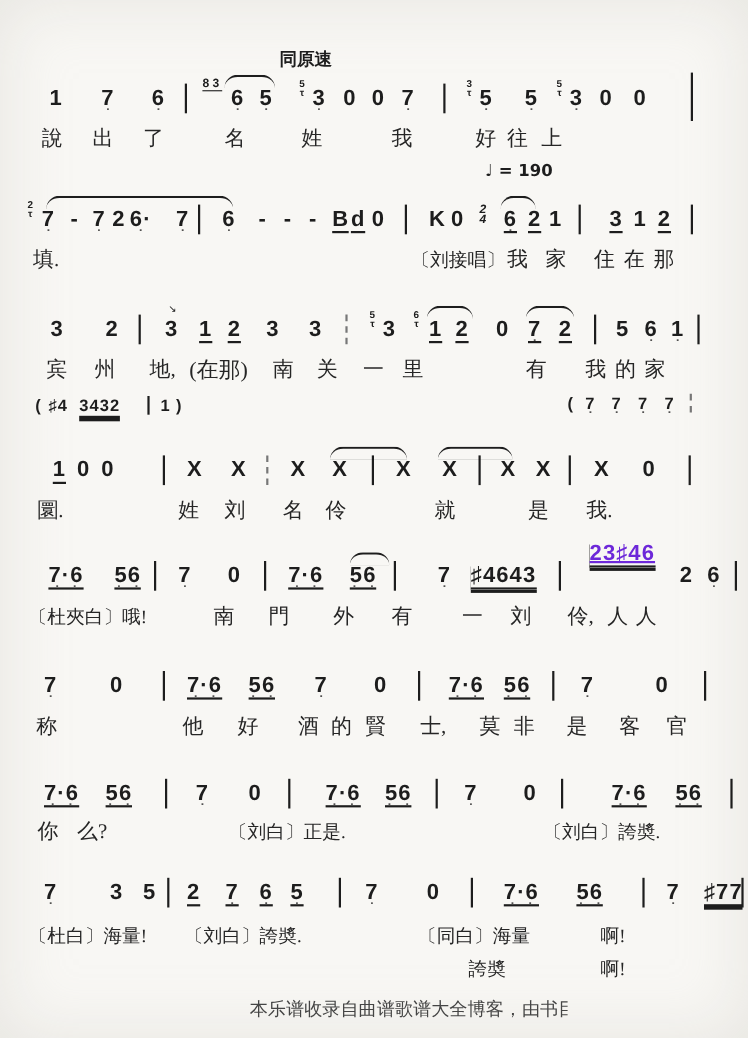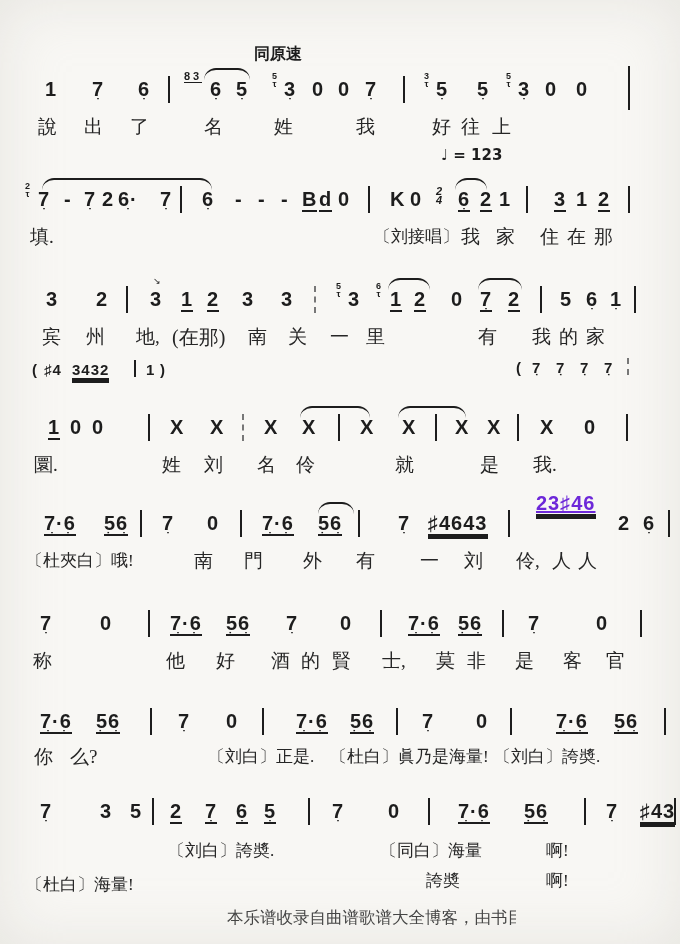--- a/index.html
+++ b/index.html
@@ -271,41 +271,40 @@
     <span class="bar" style="left: 396px; top: 708px;"></span>
     <span class="note" style="left: 422px; top: 710px; color: rgb(29, 29, 29);">7<span class="dots">˙</span></span>
     <span class="note" style="left: 476px; top: 710px; color: rgb(29, 29, 29);">0</span>
     <span class="bar" style="left: 510px; top: 708px;"></span>
     <span class="note u1" style="left: 556px; top: 710px; color: rgb(29, 29, 29);">7·6<span class="dots">˙ ˙</span></span>
     <span class="note u1" style="left: 614px; top: 710px; color: rgb(29, 29, 29);">56<span class="dots">˙ ˙</span></span>
     <span class="bar" style="left: 664px; top: 708px;"></span>
     <span class="lyr" style="left: 34px; top: 746px;">你</span>
     <span class="lyr" style="left: 70px; top: 746px;">么?</span>
     <span class="lyr sp" style="left: 208px; top: 746px;">〔刘白〕正是.</span>
-    <span class="lyr sp" style="left: 330px; top: 746px;">〔杜白〕眞乃是海量!</span>
     <span class="lyr sp" style="left: 494px; top: 746px;">〔刘白〕誇奬.</span>
     <span class="note" style="left: 40px; top: 800px; color: rgb(29, 29, 29);">7<span class="dots">˙</span></span>
     <span class="note" style="left: 100px; top: 800px; color: rgb(29, 29, 29);">3</span>
     <span class="note" style="left: 130px; top: 800px; color: rgb(29, 29, 29);">5</span>
     <span class="bar" style="left: 152px; top: 798px;"></span>
     <span class="note u1" style="left: 170px; top: 800px; color: rgb(29, 29, 29);">2</span>
     <span class="note u1" style="left: 205px; top: 800px; color: rgb(29, 29, 29);">7<span class="dots">˙</span></span>
     <span class="note u1" style="left: 236px; top: 800px; color: rgb(29, 29, 29);">6<span class="dots">˙</span></span>
     <span class="note u1" style="left: 264px; top: 800px; color: rgb(29, 29, 29);">5<span class="dots">˙</span></span>
     <span class="bar" style="left: 308px; top: 798px;"></span>
     <span class="note" style="left: 332px; top: 800px; color: rgb(29, 29, 29);">7<span class="dots">˙</span></span>
     <span class="note" style="left: 388px; top: 800px; color: rgb(29, 29, 29);">0</span>
     <span class="bar" style="left: 428px; top: 798px;"></span>
     <span class="note u1" style="left: 458px; top: 800px; color: rgb(29, 29, 29);">7·6<span class="dots">˙ ˙</span></span>
     <span class="note u1" style="left: 524px; top: 800px; color: rgb(29, 29, 29);">56<span class="dots">˙ ˙</span></span>
     <span class="bar" style="left: 584px; top: 798px;"></span>
     <span class="note" style="left: 606px; top: 800px; color: rgb(29, 29, 29);">7<span class="dots">˙</span></span>
-    <span class="note u2" style="left: 640px; top: 800px; color: rgb(29, 29, 29);">♯43</span>
+    <span class="note u2" style="left: 640px; top: 800px; color: rgb(29, 29, 29);">♯77</span>
     <span class="bar" style="left: 674px; top: 798px;"></span>
-    <span class="lyr sp" style="left: 26px; top: 840px; margin-top: 34px;">〔杜白〕海量!</span>
+    <span class="lyr sp" style="left: 26px; top: 840px;">〔杜白〕海量!</span>
     <span class="lyr sp" style="left: 168px; top: 840px;">〔刘白〕誇奬.</span>
     <span class="lyr sp" style="left: 380px; top: 840px; text-align: center;">〔同白〕海量</span>
     <span class="lyr sp" style="left: 546px; top: 840px;">啊!</span>
     <span class="lyr sp" style="left: 426px; top: 870px;">誇奬</span>
     <span class="lyr sp" style="left: 546px; top: 870px;">啊!</span>
     <span class="anno cjk16" style="left: 254px; top: 44px;">同原速</span>
-    <span class="anno tempo" style="left: 441px; top: 146px;">♩ = 123</span>
+    <span class="anno tempo" style="left: 441px; top: 146px;">♩ = 190</span>
   </div>
 
 </body></html>

